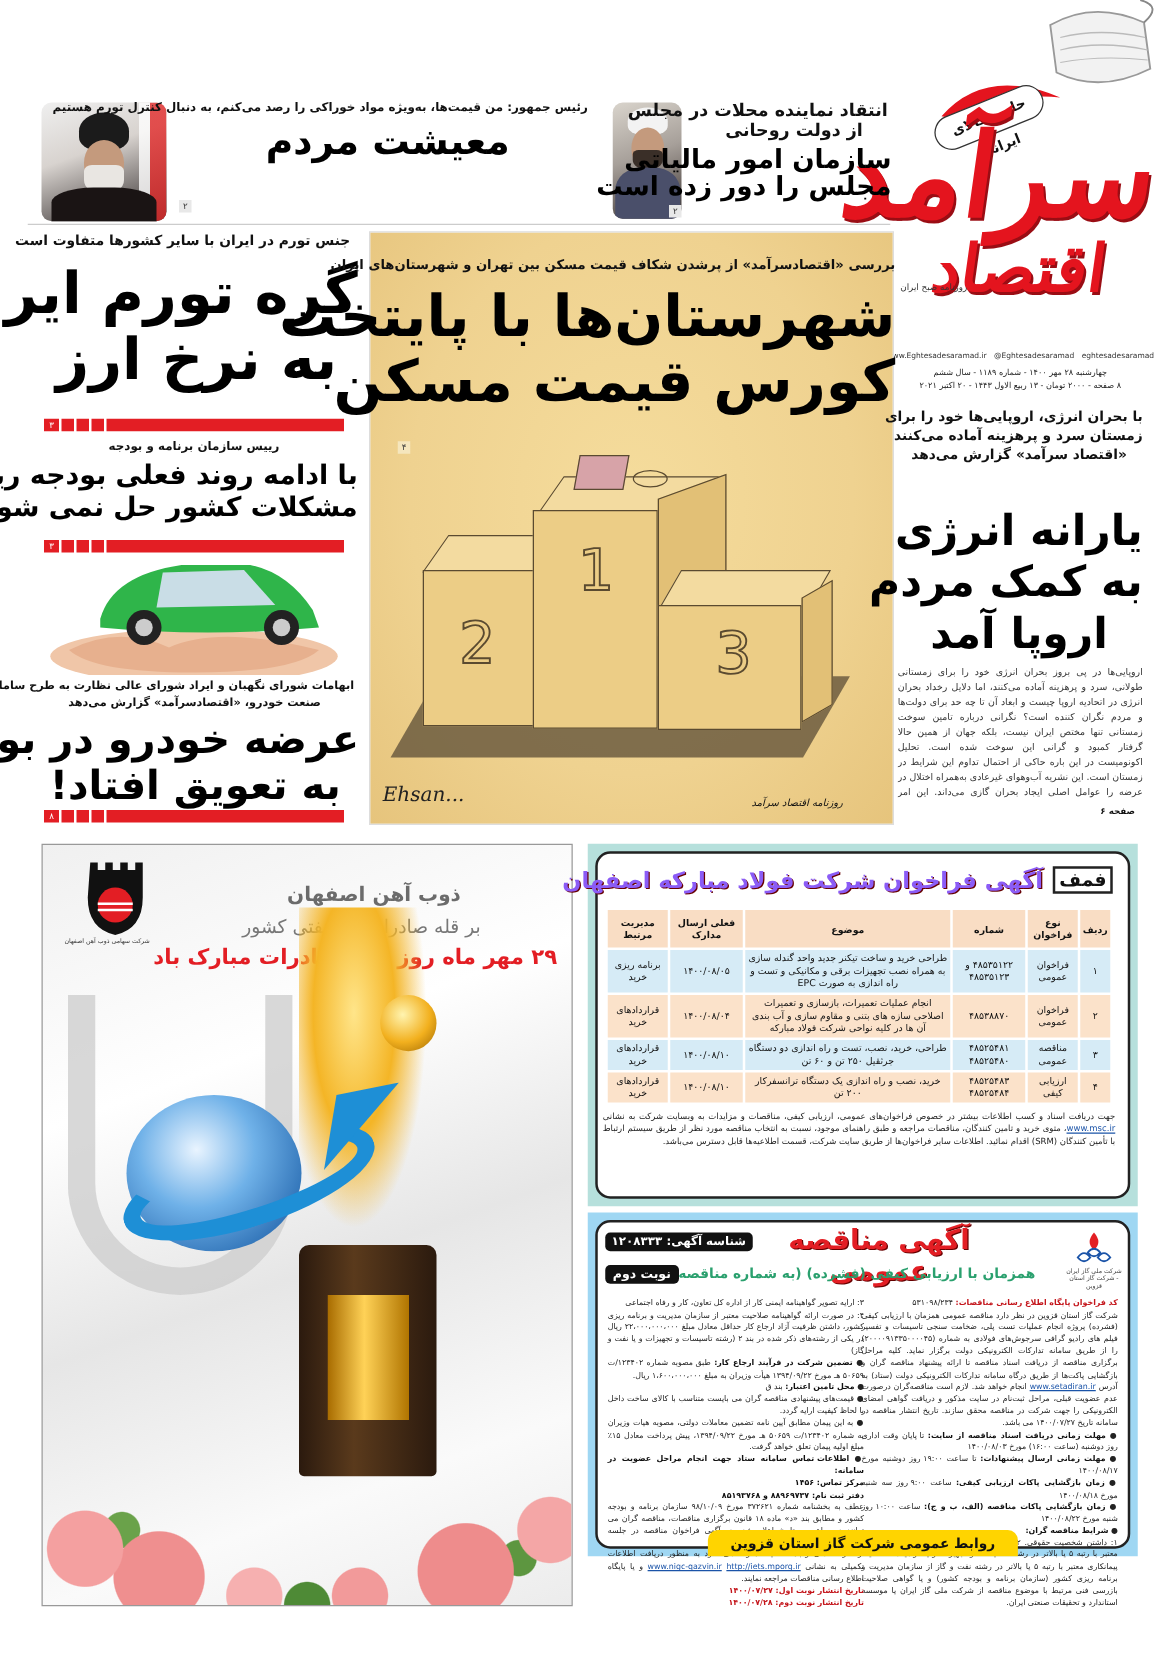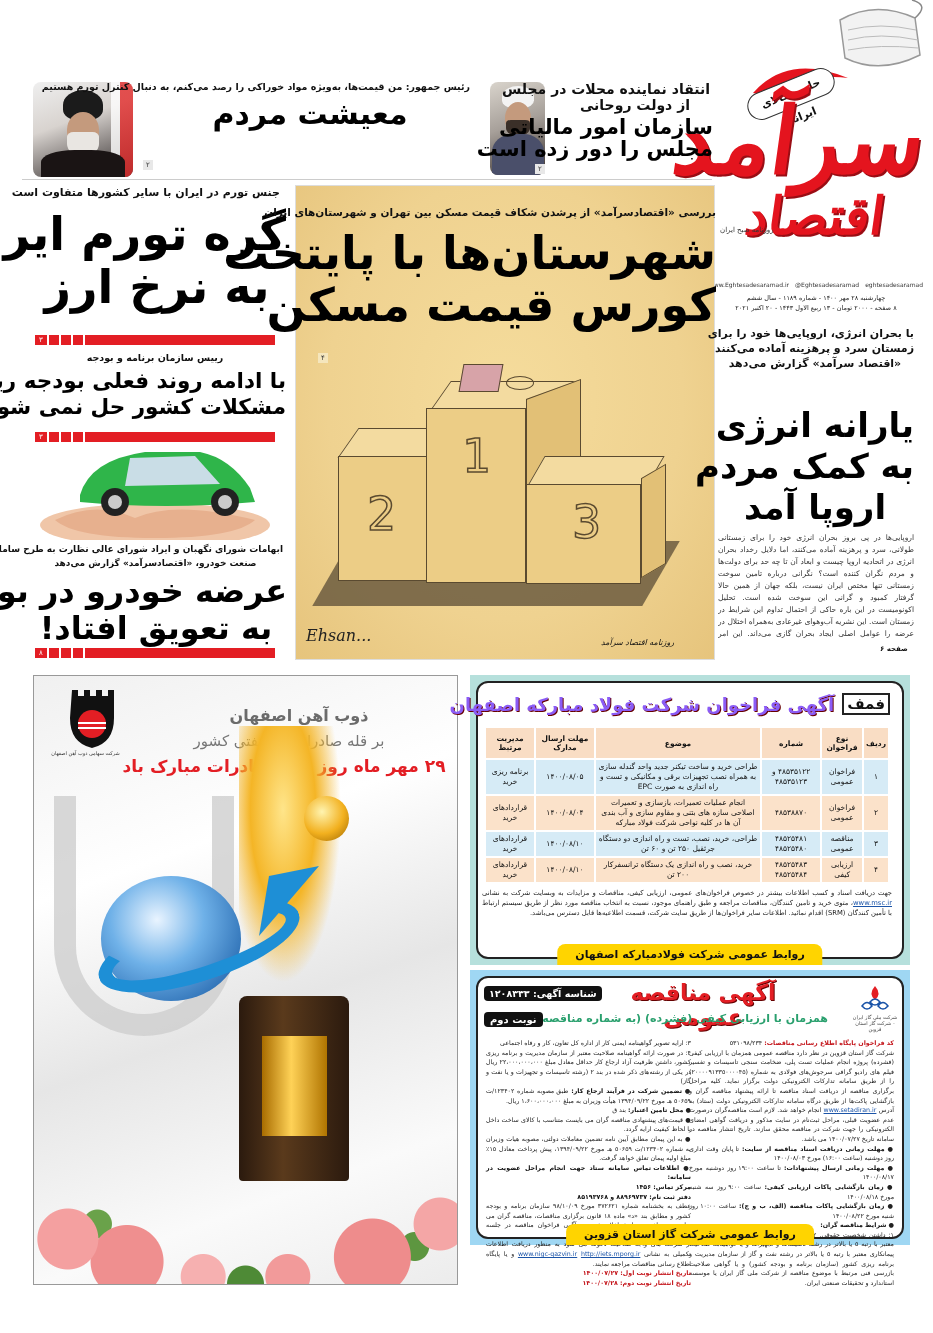--- a/index.html
+++ b/index.html
@@ -293,21 +293,21 @@
       <span class="foolad-brand">فمف</span>
       <span class="t">آگهی فراخوان شرکت فولاد مبارکه اصفهان</span>
     </div>
     <table class="tender">
       <thead>
         <tr>
           <th style="width:22px">ردیف</th>
           <th style="width:40px">نوع فراخوان</th>
           <th style="width:58px">شماره</th>
           <th>موضوع</th>
-          <th style="width:58px">مهلت ارسال مدارک</th>
+          <th style="width:58px">فعلی ارسال مدارک</th>
           <th style="width:48px">مدیریت مرتبط</th>
         </tr>
       </thead>
       <tbody>
         <tr class="odd">
           <td>۱</td>
             <td>فراخوان عمومی</td>
             <td>۴۸۵۳۵۱۲۲ و ۴۸۵۳۵۱۲۳</td>
             <td>طراحی خرید و ساخت تیکنر جدید واحد گندله سازی به همراه نصب تجهیزات برقی و مکانیکی و تست و راه اندازی به صورت EPC</td>
             <td>۱۴۰۰/۰۸/۰۵</td>
@@ -336,21 +336,20 @@
             <td>خرید، نصب و راه اندازی یک دستگاه ترانسفرکار ۲۰۰ تن</td>
             <td>۱۴۰۰/۰۸/۱۰</td>
             <td>قراردادهای خرید</td>
         </tr>
       </tbody>
     </table>
     <div class="foolad-foot">
       <span>جهت دریافت اسناد و کسب اطلاعات بیشتر در خصوص فراخوان‌های عمومی، ارزیابی کیفی، مناقصات و مزایدات به وبسایت شرکت به نشانی</span>
       <span class="link">www.msc.ir</span><span>، متوی خرید و تامین کنندگان، مناقصات مراجعه و طبق راهنمای موجود، نسبت به انتخاب مناقصه مورد نظر از طریق سیستم ارتباط با تأمین کنندگان (SRM) اقدام نمائید. اطلاعات سایر فراخوان‌ها از طریق سایت شرکت، قسمت اطلاعیه‌ها قابل دسترس می‌باشد.</span>
     </div>
-    <div class="pr-banner" style="bottom:-8px">روابط عمومی شرکت فولادمبارکه اصفهان</div>
   </div>
 </div>
 
 <div class="abs ad-gas">
   <div class="gas-frame">
     <svg class="gas-logo" style="height:28px" viewBox="0 0 34 28">
       <path d="M17 2 Q24 10 17 16 Q10 10 17 2Z" fill="#e31e24"></path>
       <path d="M4 22 Q9 15 14 22 Q9 28 4 22Z M20 22 Q25 15 30 22 Q25 28 20 22Z M12 18 Q17 12 22 18 Q17 24 12 18Z" fill="none" stroke="#1b54a8" stroke-width="1.5"></path>
     </svg>
     <div class="abs" style="top:36px;right:4px;width:46px;font-size:5px;text-align:center;color:#444">شرکت ملی گاز ایران - شرکت گاز استان قزوین</div>

